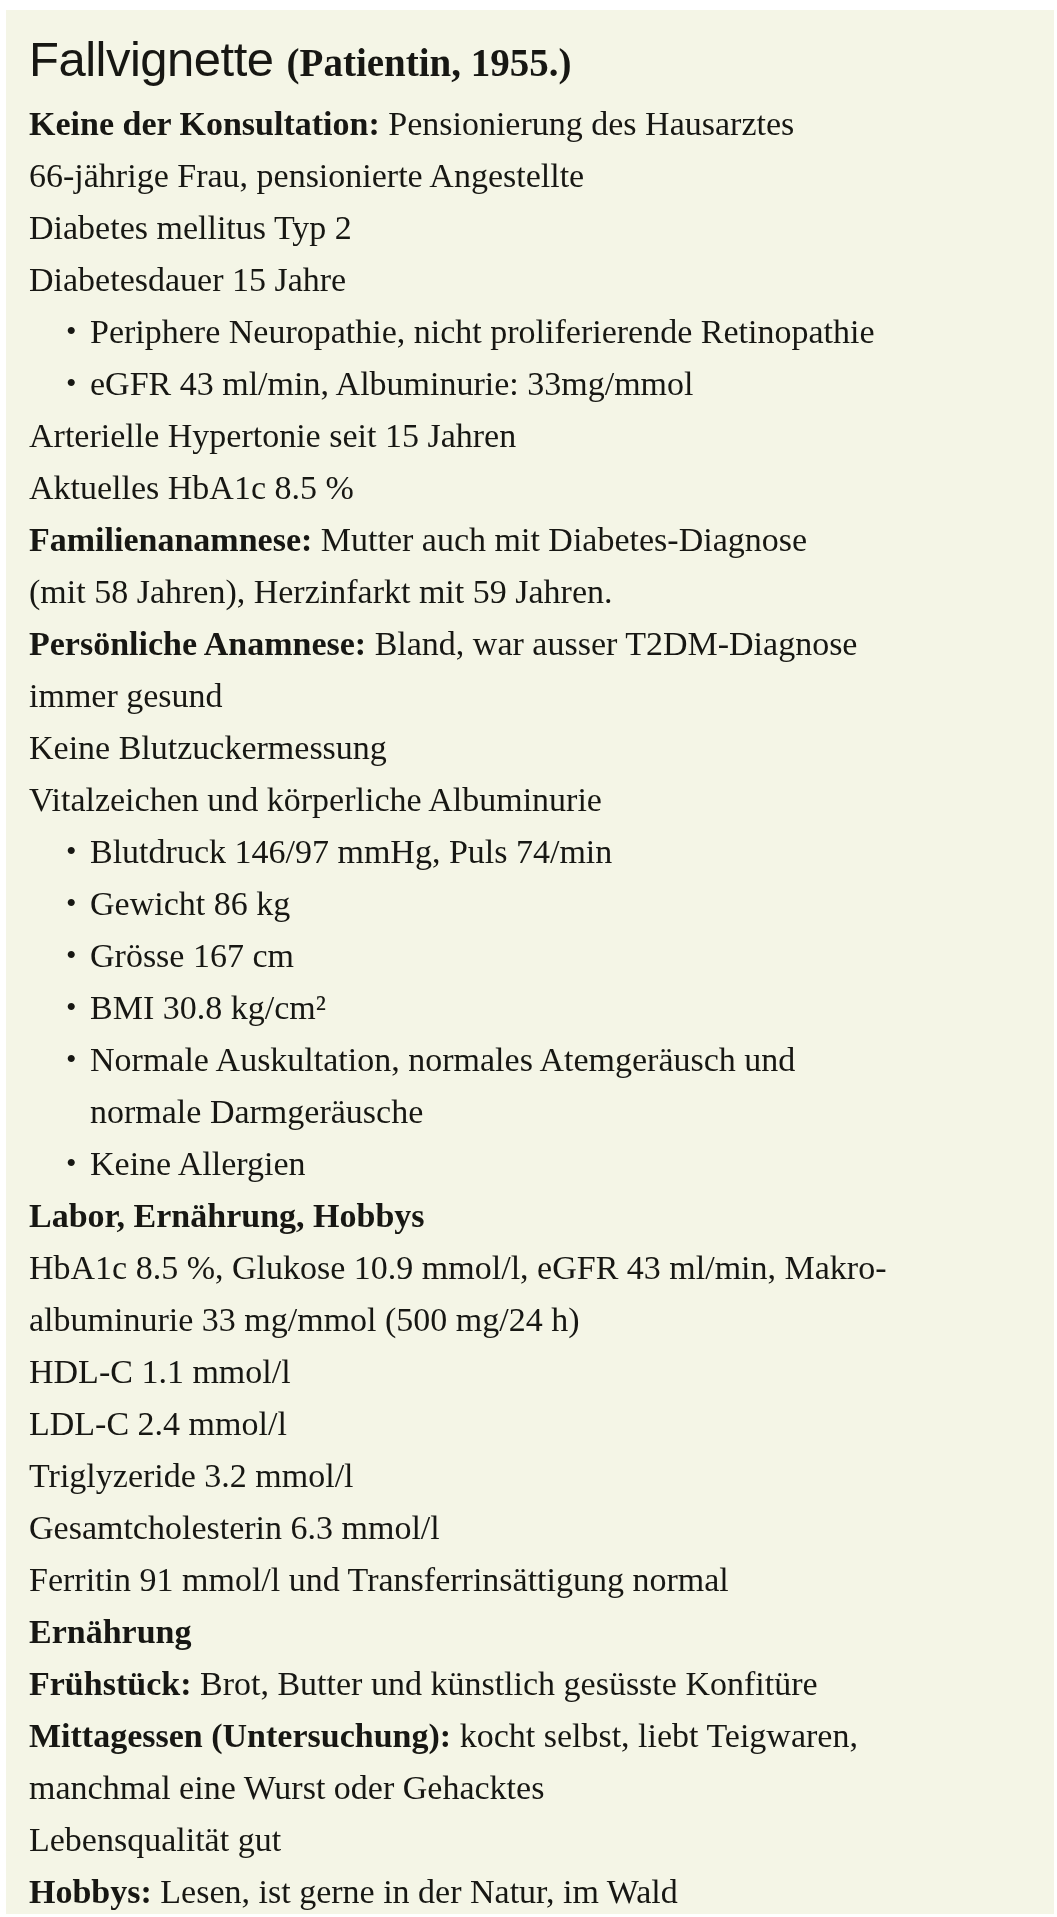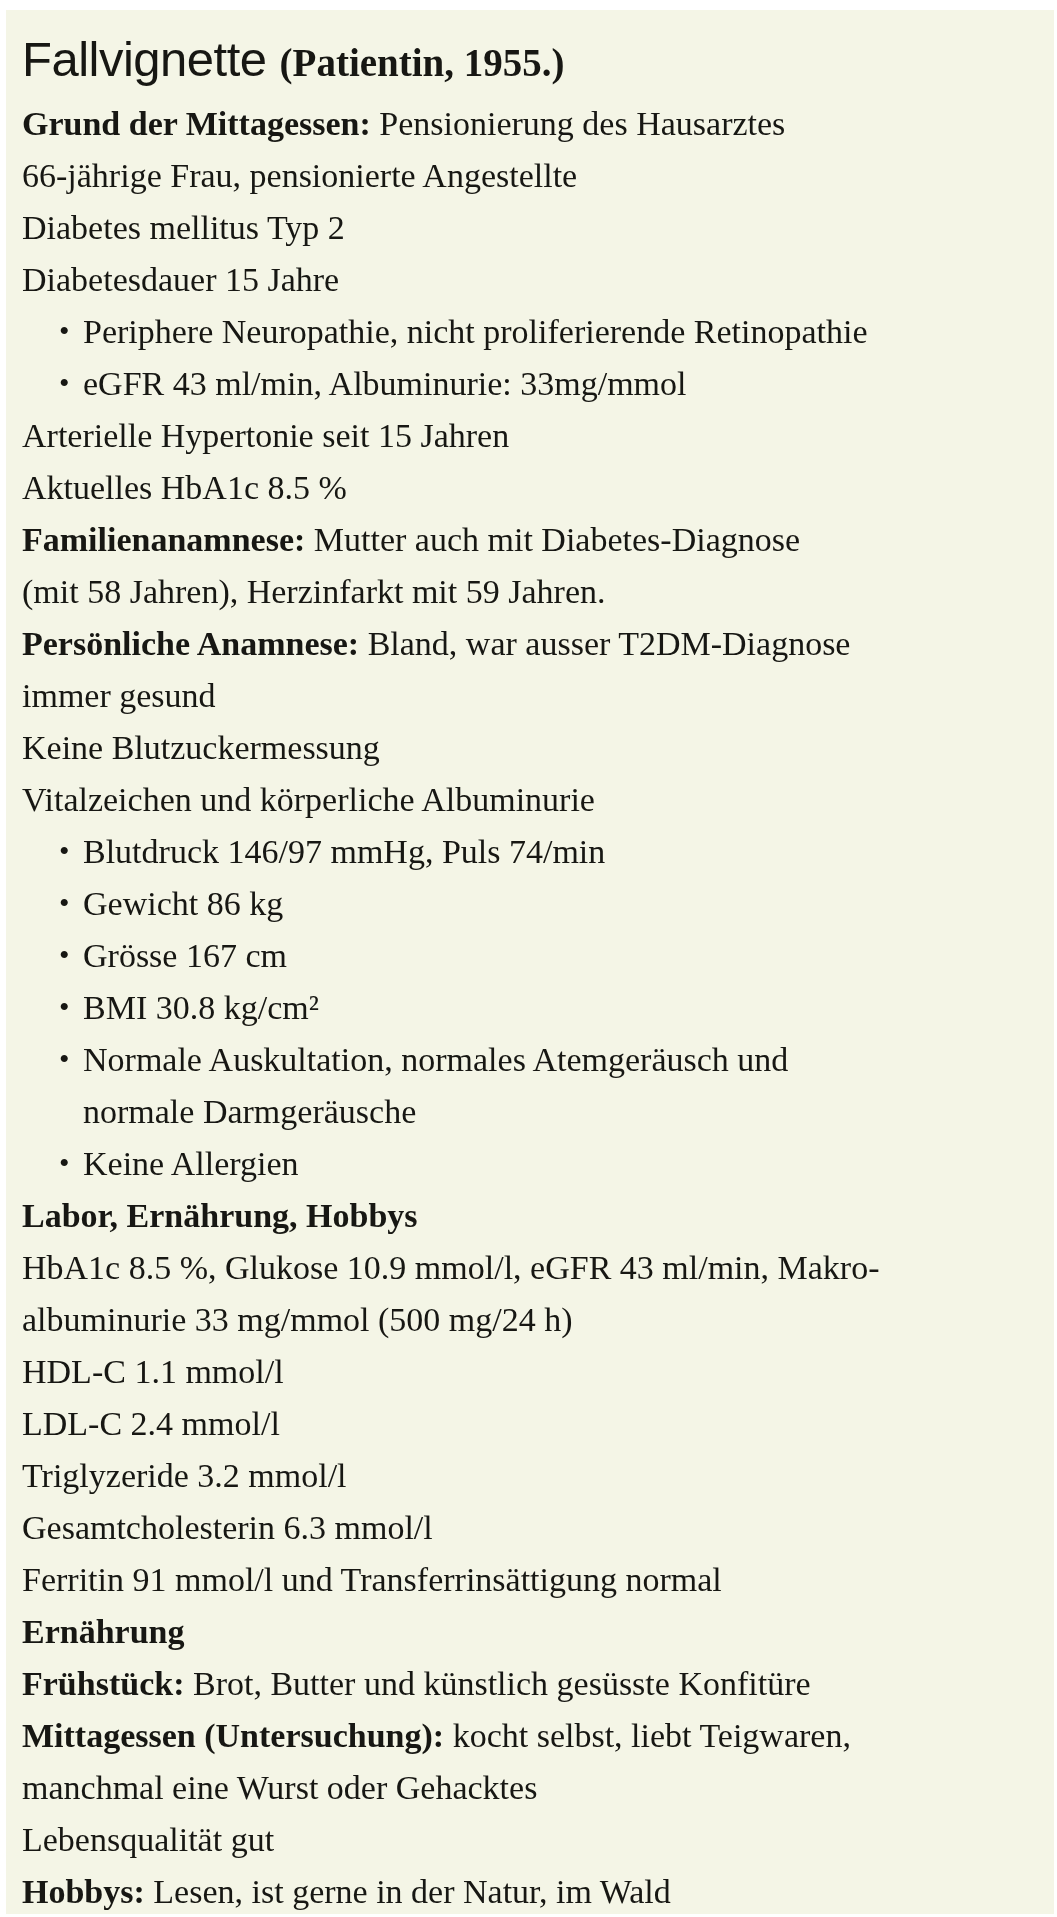--- a/index.html
+++ b/index.html
@@ -11,21 +11,21 @@
     overflow: hidden;
   }
   .panel {
     position: absolute;
     top: 10px;
     left: 6px;
     right: 3px;
     bottom: 3px;
     background: #f4f5e6;
     box-sizing: border-box;
-    padding: 16px 18px 0 16px;
+    padding: 16px 18px 0 23px;
   }
   .title {
     font-family: "Liberation Sans", sans-serif;
     font-size: 49px;
     font-weight: 400;
     line-height: 66px;
     color: #171713;
     letter-spacing: -0.5px;
     white-space: nowrap;
   }
@@ -61,21 +61,21 @@
   .para.bullet .runs { flex: 1 1 auto; }
 </style>
 </head>
 <body>
 
 <div class="panel">
   <div class="title">
     <span>Fallvignette</span><span class="annot">(Patientin, 1955.)</span>
   </div>
   <div class="body">
-      <div class="para"><span class="runs"><span class="b">Grund der Mittagessen:</span><span> Pensionierung des Hausarztes</span></span></div>
+      <div class="para"><span class="runs"><span class="b">Keine der Konsultation:</span><span> Pensionierung des Hausarztes</span></span></div>
       <div class="para"><span class="runs"><span>66-jährige Frau, pensionierte Angestellte</span></span></div>
       <div class="para"><span class="runs"><span>Diabetes mellitus Typ 2</span></span></div>
       <div class="para"><span class="runs"><span>Diabetesdauer 15 Jahre</span></span></div>
       <div class="para bullet"><span class="marker">•</span><span class="runs"><span>Periphere Neuropathie, nicht proliferierende Retinopathie</span></span></div>
       <div class="para bullet"><span class="marker">•</span><span class="runs"><span>eGFR 43 ml/min, Albuminurie: 33mg/mmol</span></span></div>
       <div class="para"><span class="runs"><span>Arterielle Hypertonie seit 15 Jahren</span></span></div>
       <div class="para"><span class="runs"><span>Aktuelles HbA1c 8.5 %</span></span></div>
       <div class="para"><span class="runs"><span class="b">Familienanamnese:</span><span> Mutter auch mit Diabetes-Diagnose
 (mit 58 Jahren), Herzinfarkt mit 59 Jahren.</span></span></div>
       <div class="para"><span class="runs"><span class="b">Persönliche Anamnese:</span><span> Bland, war ausser T2DM-Diagnose

